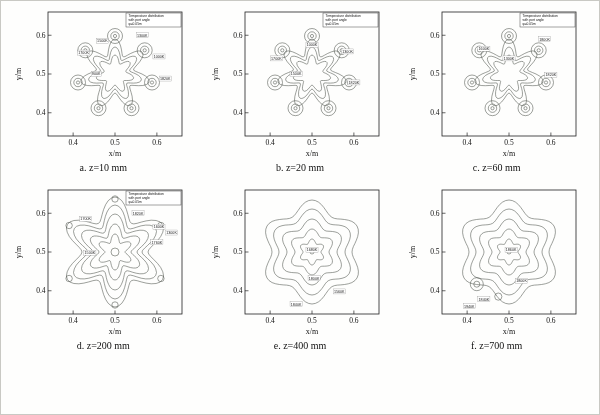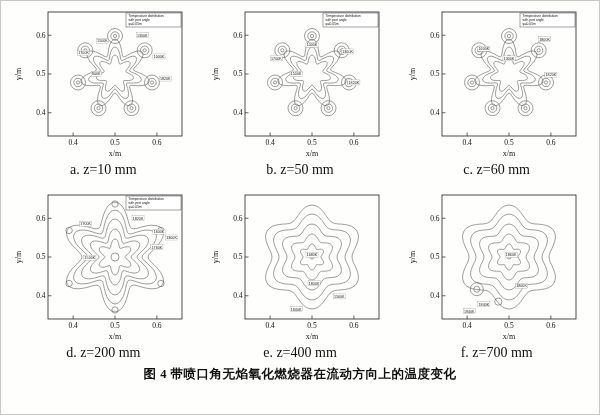--- a/index.html
+++ b/index.html
@@ -12,21 +12,21 @@
   }
   .grid{
     display:grid;
     grid-template-columns:repeat(3,1fr);
     row-gap:12px;
     justify-items:center;
   }
   .subplot{margin:0;display:flex;flex-direction:column;align-items:center;}
   .subplot svg{display:block;}
   .sub-caption{
-    font-size:14px;color:#111;margin-top:1px;
+    font-size:10px;color:#111;margin-top:1px;
     font-family:"Liberation Serif", serif;
   }
   .fig-caption{
     text-align:center;font-weight:bold;font-size:12.5px;color:#111;
     margin-top:5px;letter-spacing:.5px;
     font-family:"Liberation Serif", serif;
   }
 </style>
 </head>
 <body>
@@ -159,21 +159,21 @@
             <rect x="96.94999999999999" y="35.33750000000003" width="12.1" height="5" fill="#fff" stroke="#888" stroke-width="0.3"></rect>
             <text x="102.99999999999999" y="39.33750000000003" text-anchor="middle" font-size="3.7" font-family="&quot;Liberation Sans&quot;, sans-serif" fill="#222">1000K</text>
             <rect x="132.54374999999996" y="41.92499999999999" width="12.1" height="5" fill="#fff" stroke="#888" stroke-width="0.3"></rect>
             <text x="138.59374999999997" y="45.92499999999999" text-anchor="middle" font-size="3.7" font-family="&quot;Liberation Sans&quot;, sans-serif" fill="#222">1300K</text>
             <rect x="81.03750000000001" y="64.40000000000002" width="12.1" height="5" fill="#fff" stroke="#888" stroke-width="0.3"></rect>
             <text x="87.0875" y="68.40000000000002" text-anchor="middle" font-size="3.7" font-family="&quot;Liberation Sans&quot;, sans-serif" fill="#222">1500K</text>
             <rect x="138.825" y="72.92500000000003" width="12.1" height="5" fill="#fff" stroke="#888" stroke-width="0.3"></rect>
             <text x="144.875" y="76.92500000000003" text-anchor="middle" font-size="3.7" font-family="&quot;Liberation Sans&quot;, sans-serif" fill="#222">1820K</text>
           </g>
         </svg>
-    <figcaption class="sub-caption">b. z=50 mm</figcaption>
+    <figcaption class="sub-caption">b. z=20 mm</figcaption>
   </figure>
 
   <figure class="subplot">
     <svg width="182" height="154" viewBox="0 0 182 154">
           <g font-family="&quot;Liberation Serif&quot;, serif" fill="#111">
             <rect x="36" y="5" width="134" height="124" fill="none" stroke="#222" stroke-width="0.8"></rect>
             <line x1="36" y1="105.75" x2="39.5" y2="105.75" stroke="#222" stroke-width="0.7"></line>
             <text x="33.5" y="108.15" text-anchor="end" font-size="7.5">0.4</text>
             <line x1="36" y1="67.00000000000001" x2="39.5" y2="67.00000000000001" stroke="#222" stroke-width="0.7"></line>
             <text x="33.5" y="69.40000000000002" text-anchor="end" font-size="7.5">0.5</text>
@@ -369,14 +369,13 @@
             <text x="115.5625" y="97.46250000000002" text-anchor="middle" font-size="3.7" font-family="&quot;Liberation Sans&quot;, sans-serif" fill="#222">1800K</text>
             <rect x="71.825" y="111.67500000000001" width="12.1" height="5" fill="#fff" stroke="#888" stroke-width="0.3"></rect>
             <text x="77.875" y="115.67500000000001" text-anchor="middle" font-size="3.7" font-family="&quot;Liberation Sans&quot;, sans-serif" fill="#222">1840K</text>
             <rect x="57.16875" y="118.65000000000002" width="12.1" height="5" fill="#fff" stroke="#888" stroke-width="0.3"></rect>
             <text x="63.21875" y="122.65000000000002" text-anchor="middle" font-size="3.7" font-family="&quot;Liberation Sans&quot;, sans-serif" fill="#222">1940K</text>
           </g>
         </svg>
     <figcaption class="sub-caption">f. z=700 mm</figcaption>
   </figure>
 </div>
-  <div class="fig-caption">图 4  带喷口角无焰氧化燃烧器在流动方向上的温度变化</div>
 </div>
 
 </body></html>

